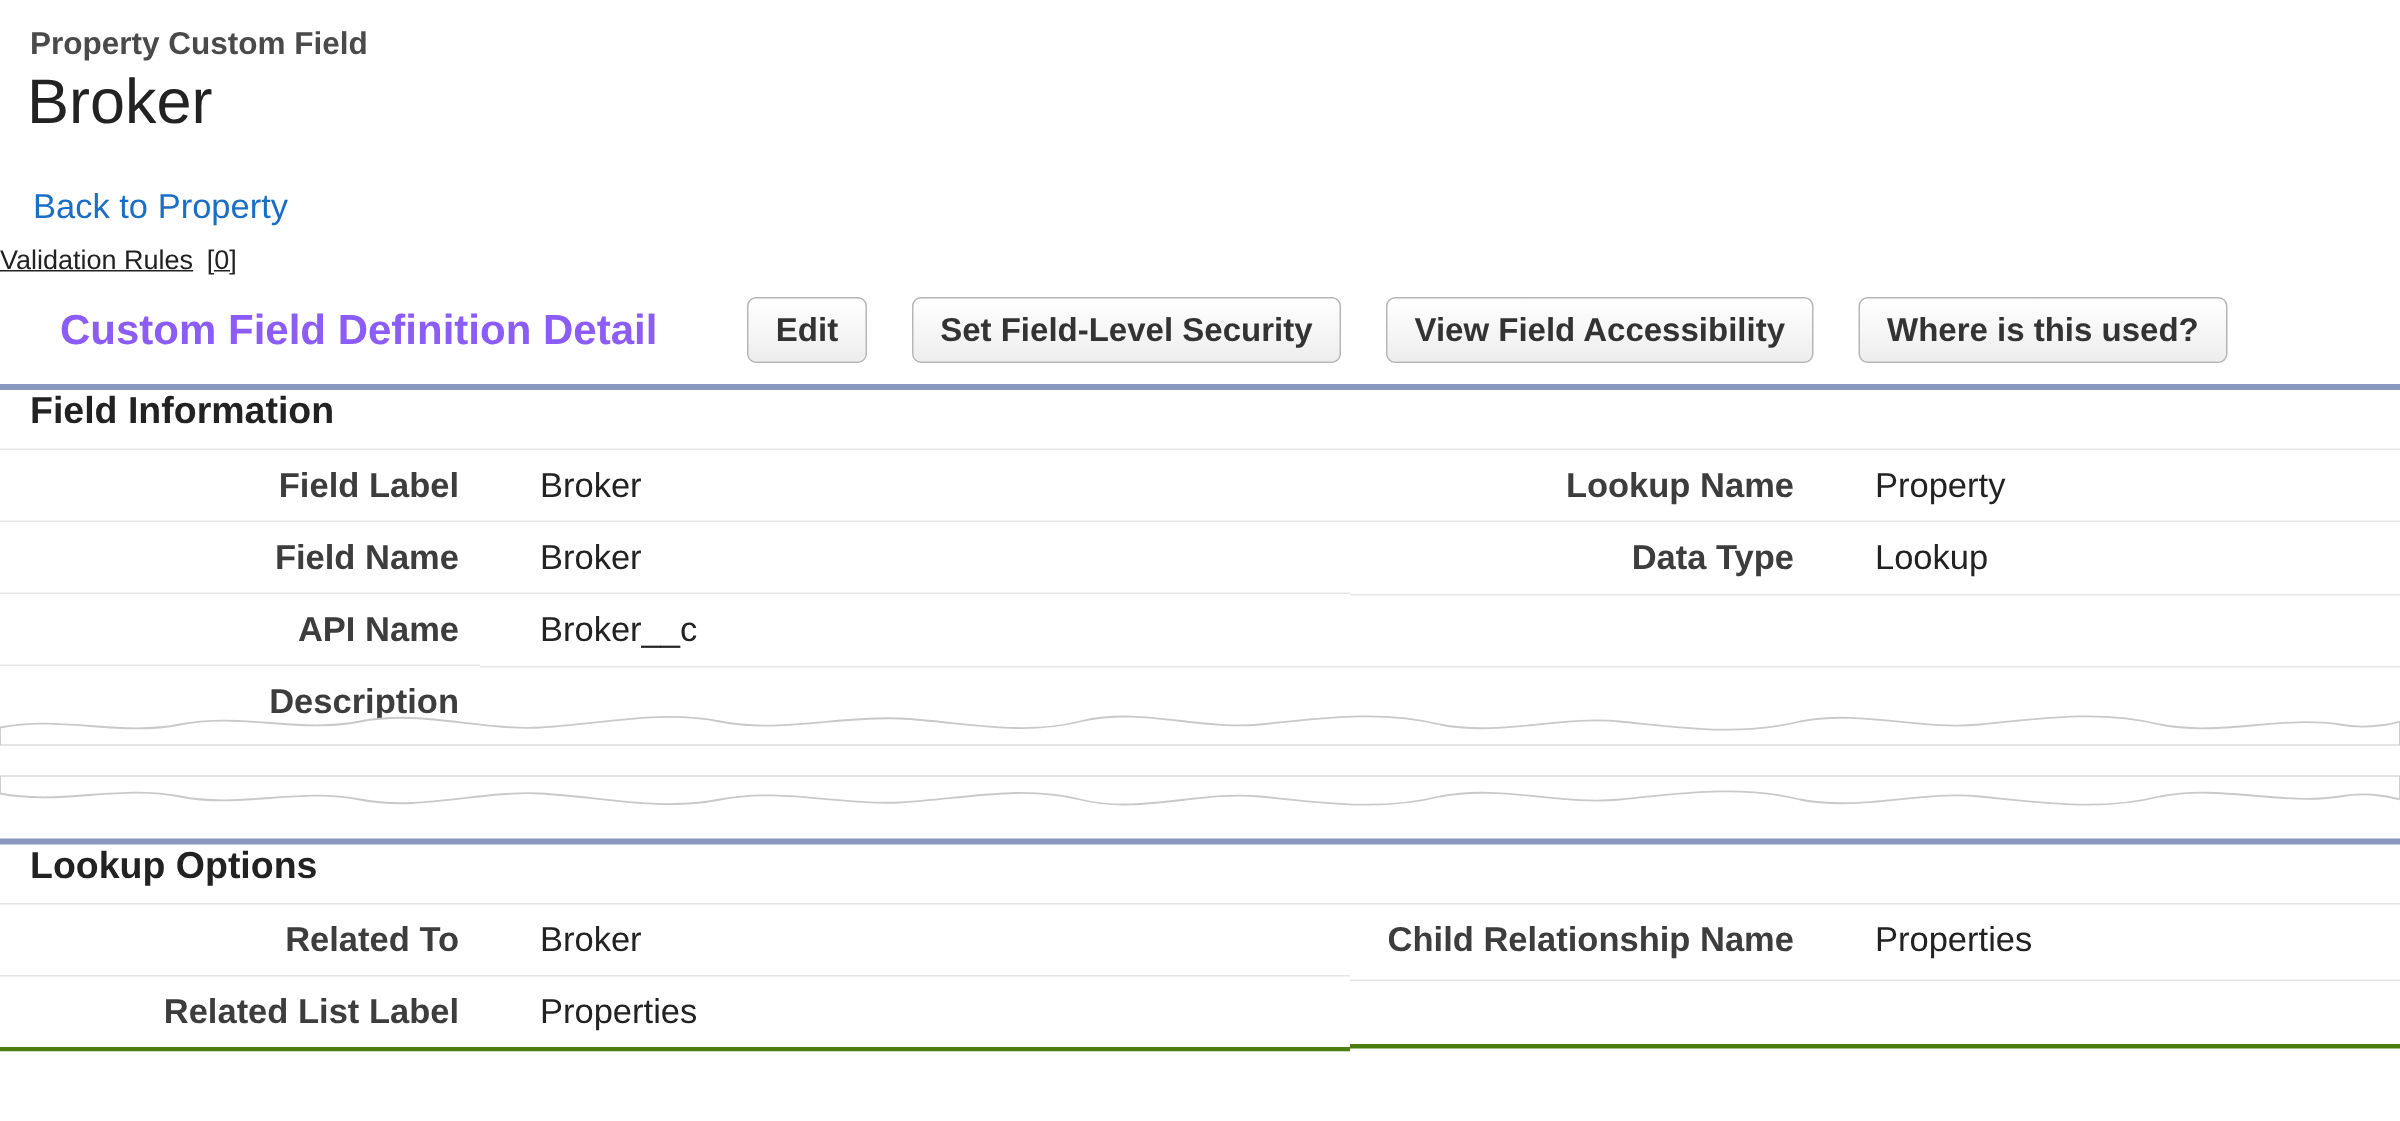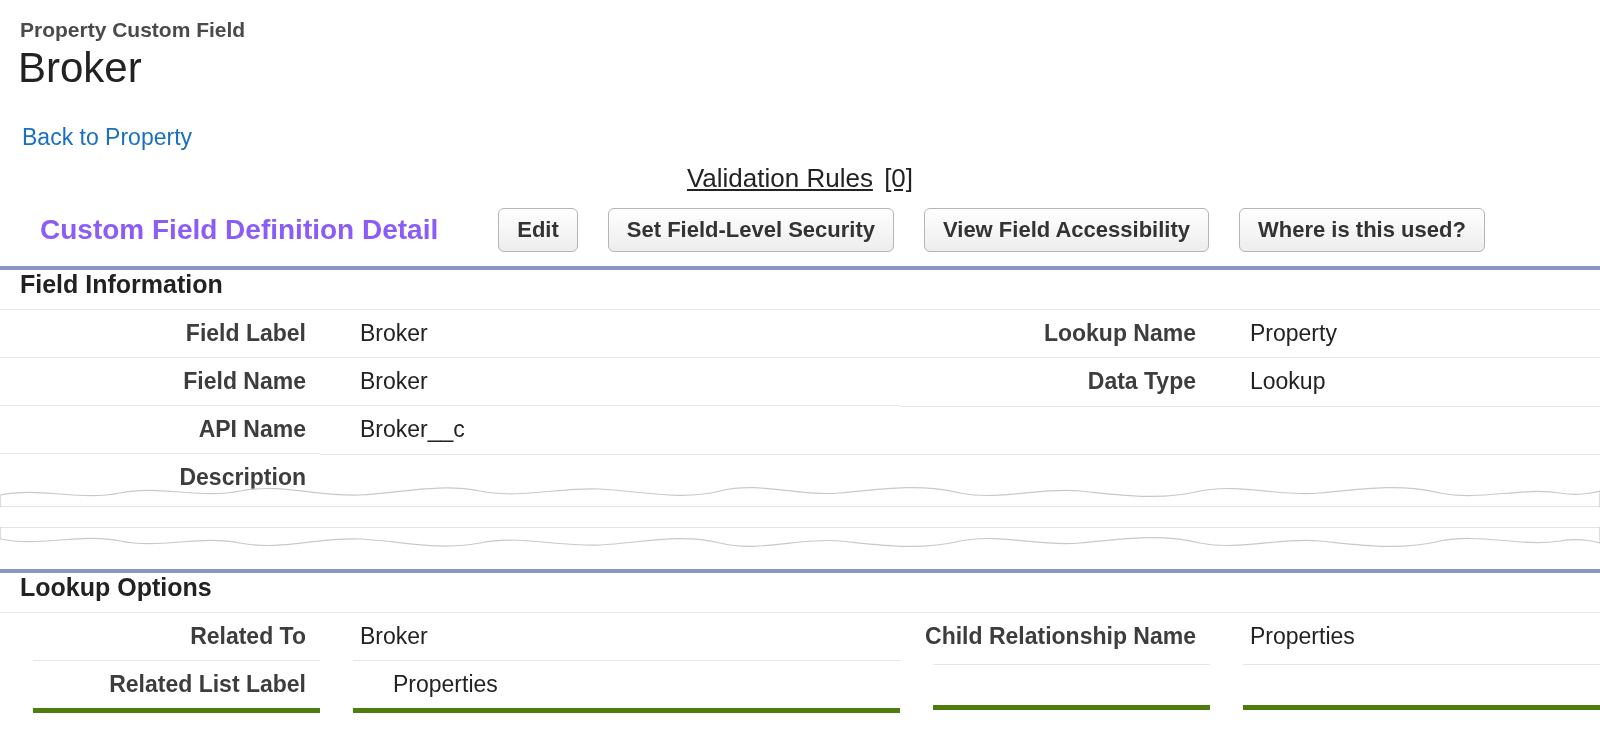--- a/index.html
+++ b/index.html
@@ -25,22 +25,21 @@
   }
   .back-link {
     display: inline-block;
     font-size: 23px;
     color: #1a6fc4;
     padding-left: 22px;
     margin-top: 32px;
     cursor: pointer;
   }
   .anchor-row {
-    text-align: center;
-    font-size: 26px;
+    font-size: 18px;
     margin-top: 12px;
   }
   .anchor-row .vr-link { text-decoration: underline; color: #222; cursor: pointer; }
   .anchor-row .vr-count { text-decoration: underline; color: #222; margin-left: 4px; }
 
   .detail-header {
     display: flex;
     align-items: center;
     padding: 14px 18px 14px 40px;
   }
@@ -98,21 +97,21 @@
   }
   .torn {
     position: absolute;
     left: 0; right: 0;
     height: 30px;
   }
   .torn svg { width: 100%; height: 100%; display: block; }
   .torn.top { top: 18px; }
   .torn.bottom { bottom: 12px; }
 
-  .bottom-border { border-bottom: 5px solid #4d7c0f; margin-left: 33px; }
+  .bottom-border { border-bottom: 3px solid #4d7c0f; }
 </style>
 </head>
 <body>
 
 <div class="page">
 
   <div class="crumb">Property Custom Field</div>
   <div class="page-title">Broker</div>
   <a class="back-link">Back to Property</a>
 

